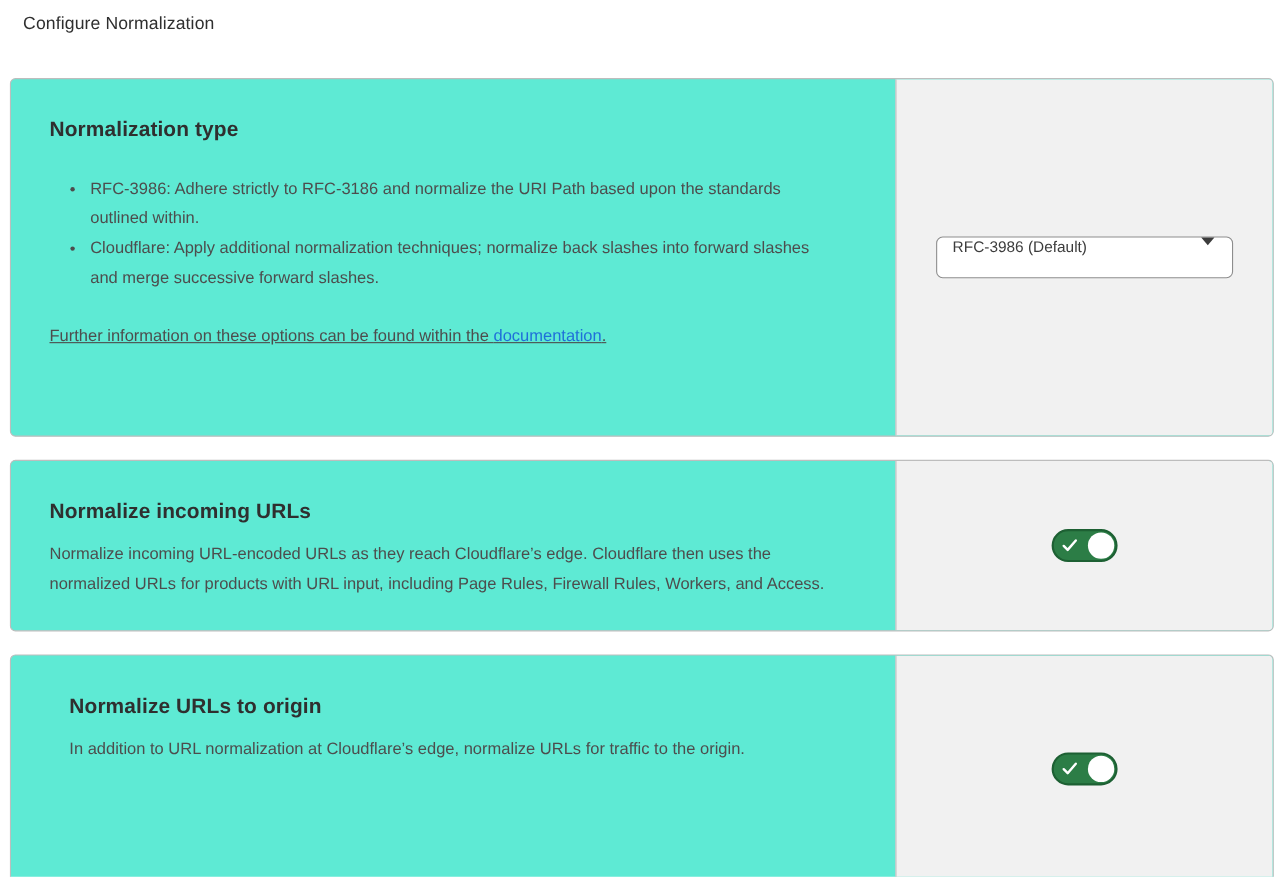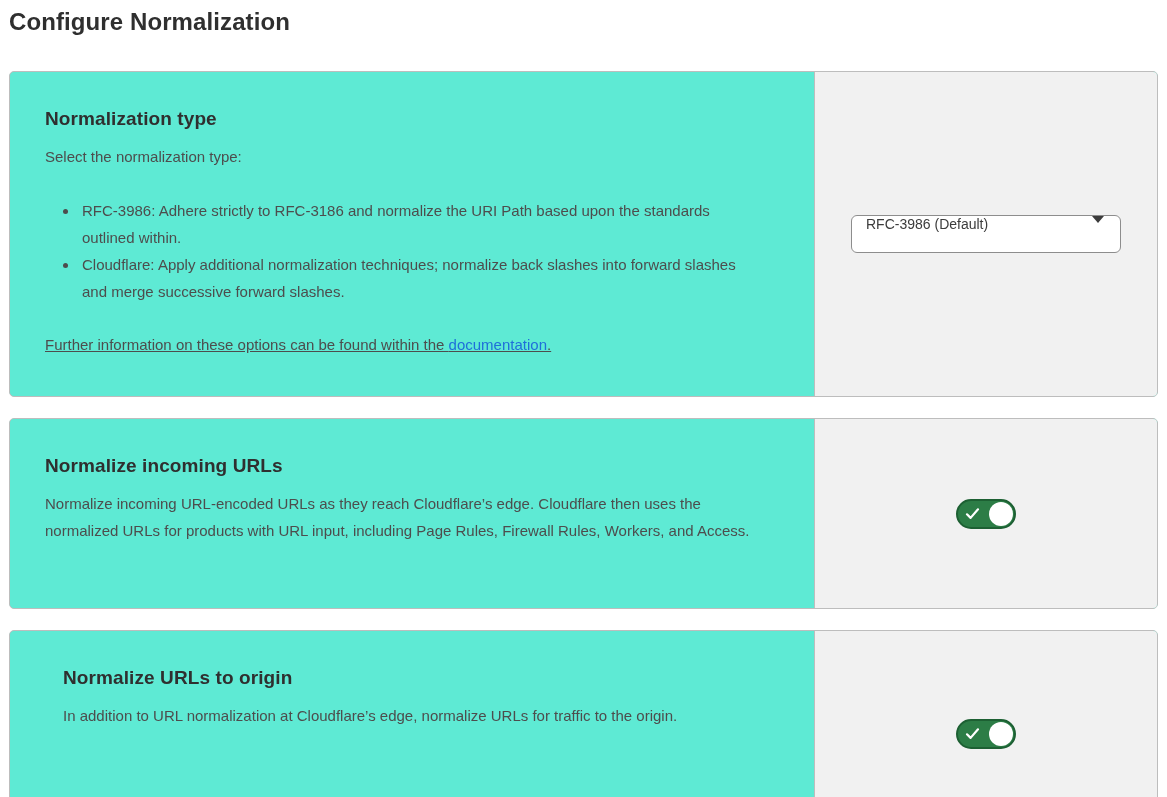--- a/index.html
+++ b/index.html
@@ -13,22 +13,22 @@
   }
   * { box-sizing: border-box; margin: 0; padding: 0; }
   html, body {
     width: 1167px; height: 797px;
     background: #ffffff;
     font-family: "Liberation Sans", "DejaVu Sans", sans-serif;
     overflow: hidden;
   }
   .page { padding: 0 0 0 9px; width: 1158px; }
   h1.page-title {
-    font-size: 24px; font-weight: 700; color: var(--heading);
-    margin: 9px 0 0 0; line-height: 26px; letter-spacing: 0.1px;
+    font-size: 16px; font-weight: 400; color: var(--heading);
+    margin: 9px 0 0 12px; line-height: 26px; letter-spacing: 0.1px;
   }
   .card {
     margin-top: 21px;
     width: 1149px;
     border: 1px solid var(--border);
     border-radius: 5px;
     display: flex;
     overflow: hidden;
     background: #5eead4;
   }
@@ -39,21 +39,21 @@
   }
   .card-right {
     flex: 0 0 343px;
     background: var(--panel);
     border-left: 1px solid var(--border);
     display: flex;
     align-items: center;
     justify-content: center;
   }
   .card-1 { height: 326px; }
-  .card-2 { height: 191px; }
+  .card-2 { height: 156px; }
   .card-3 { height: 207px; padding-left: 18px; }
   h2.card-heading {
     font-size: 19px; font-weight: 700; color: var(--heading);
     line-height: 25px; letter-spacing: 0.1px;
   }
   .card-text {
     font-size: 15px; color: var(--body); line-height: 27px;
     margin-top: 12px; max-width: 735px;
   }
   ul.option-list {
@@ -117,21 +117,20 @@
 </head>
 <body>
 
 <div class="page">
 
   <h1 class="page-title">Configure Normalization</h1>
 
   <section class="card card-1">
     <div class="card-left">
       <h2 class="card-heading">Normalization type</h2>
-      <p class="card-text">Select the normalization type:</p>
       <ul class="option-list">
         <li>RFC-3986: Adhere strictly to RFC-3186 and normalize the URI Path based upon the standards outlined within.</li>
         <li>Cloudflare: Apply additional normalization techniques; normalize back slashes into forward slashes and merge successive forward slashes.</li>
       </ul>
       <p class="footer-note"><span>Further information on these options can be found within the </span><a href="#">documentation</a><span>.</span></p>
     </div>
     <div class="card-right">
       <div class="select">
         <span class="select-value">RFC-3986 (Default)</span>
         <span class="caret"></span>

